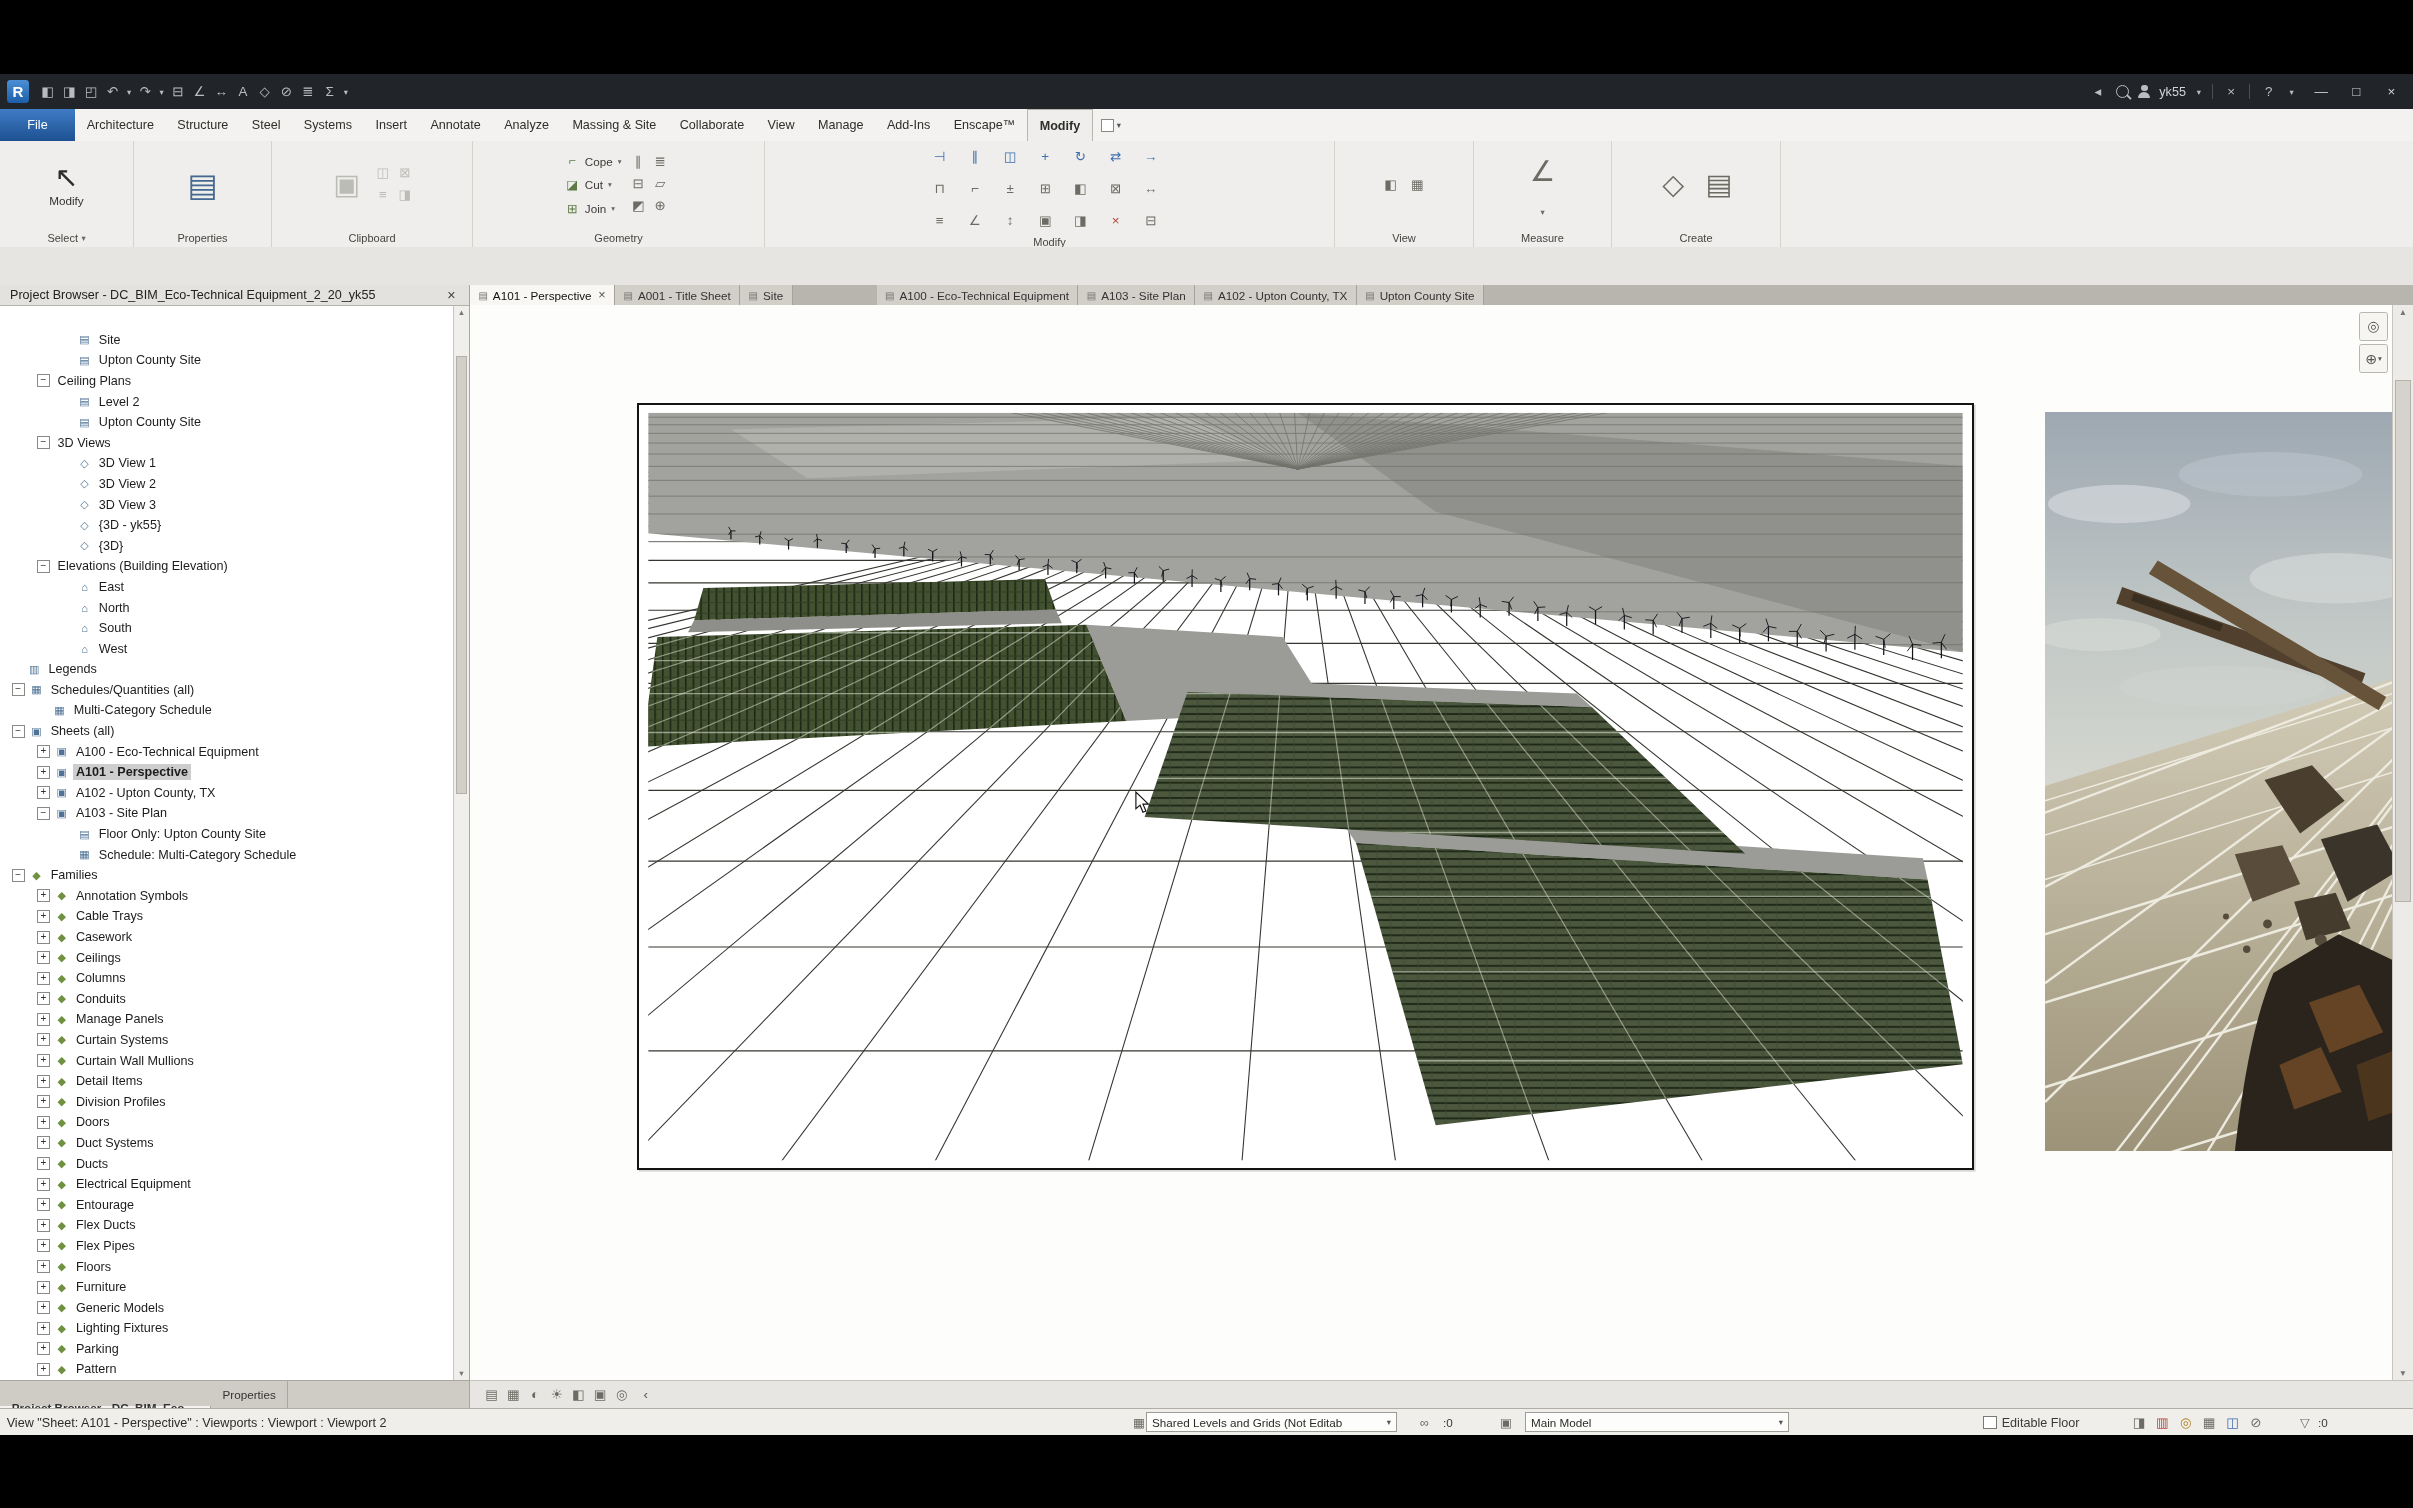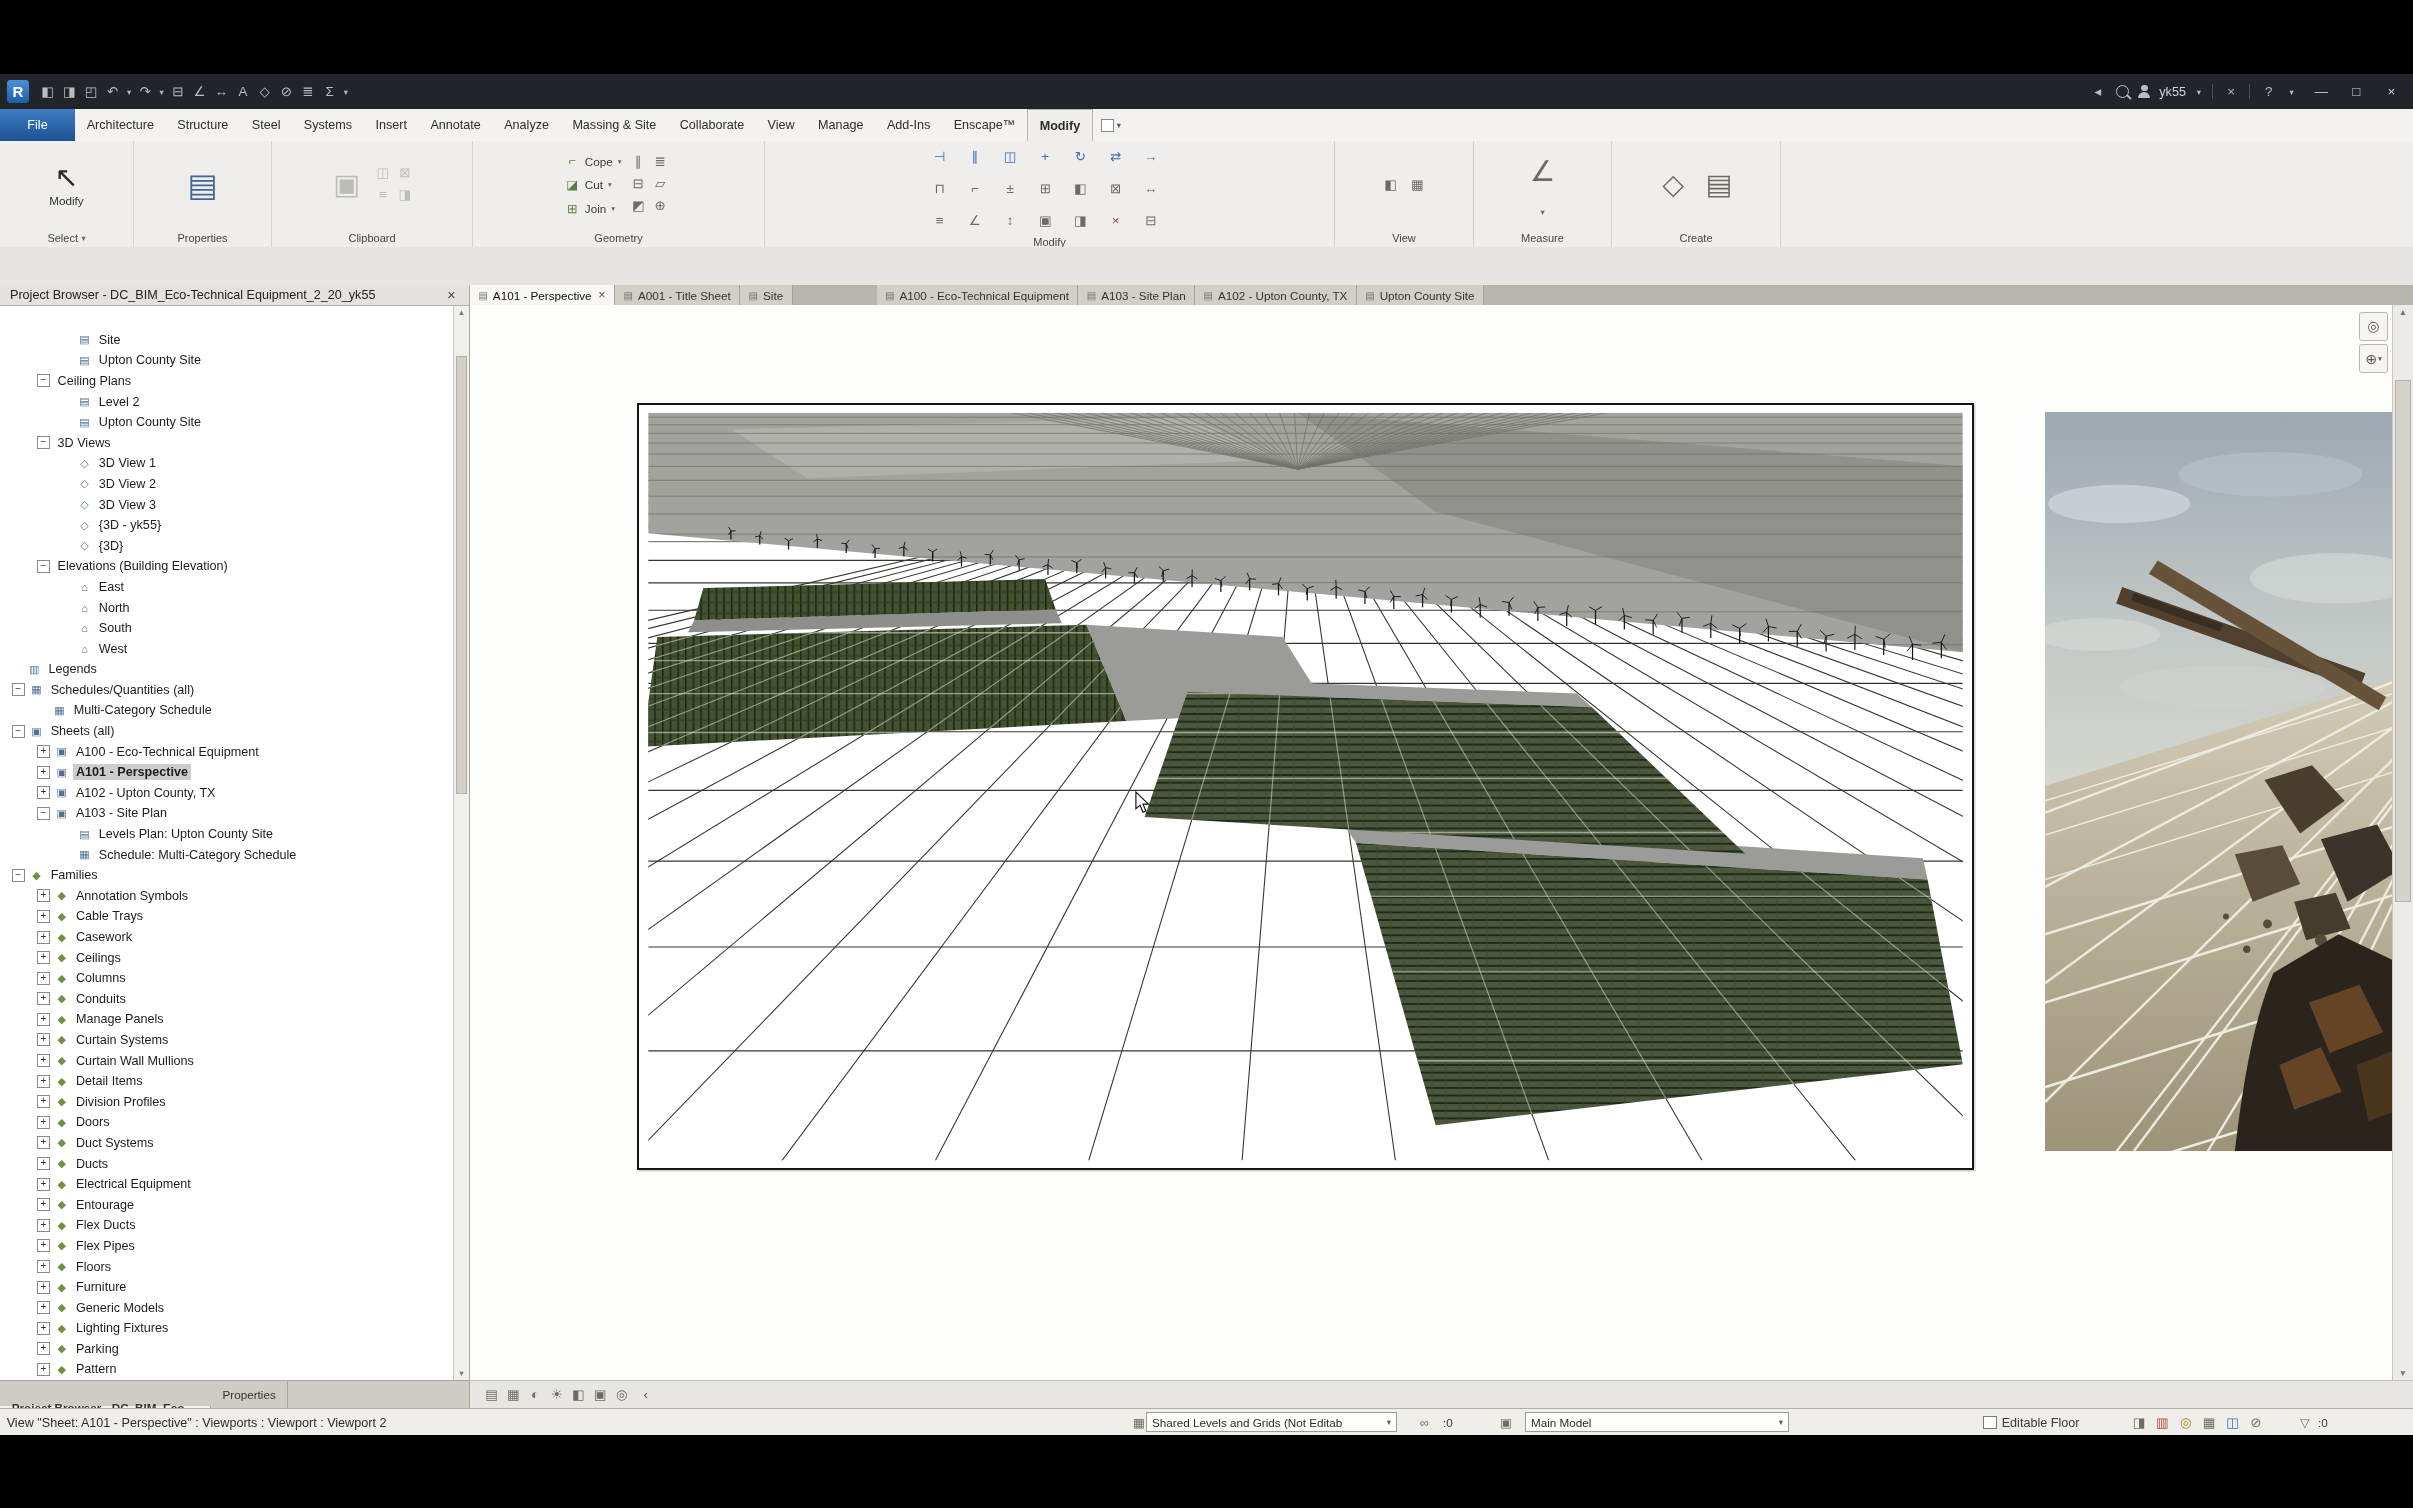--- a/index.html
+++ b/index.html
@@ -447,21 +447,21 @@
                 <span class="tlabel">A102 - Upton County, TX</span>
               </div>
               <div class="trow" style="padding-left: 37px;">
                 <span class="texp">−</span>
                 <span class="tico">▣</span>
                 <span class="tlabel">A103 - Site Plan</span>
               </div>
               <div class="trow" style="padding-left: 62px;">
                 <span class="tspc"></span>
                 <span class="tico">▤</span>
-                <span class="tlabel">Levels Plan: Upton County Site</span>
+                <span class="tlabel">Floor Only: Upton County Site</span>
               </div>
               <div class="trow" style="padding-left: 62px;">
                 <span class="tspc"></span>
                 <span class="tico">▦</span>
                 <span class="tlabel">Schedule: Multi-Category Schedule</span>
               </div>
               <div class="trow" style="padding-left: 11.7px;">
                 <span class="texp">−</span>
                 <span class="tico" style="color: rgb(111, 145, 64);">◆</span>
                 <span class="tlabel">Families</span>

